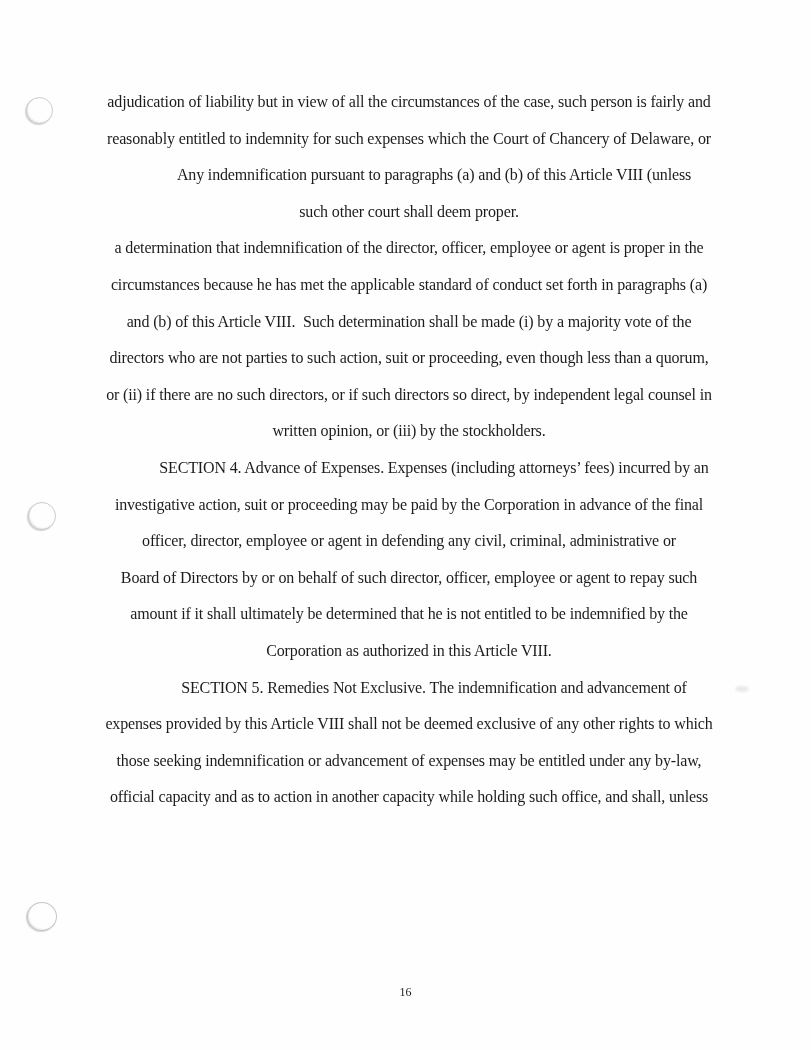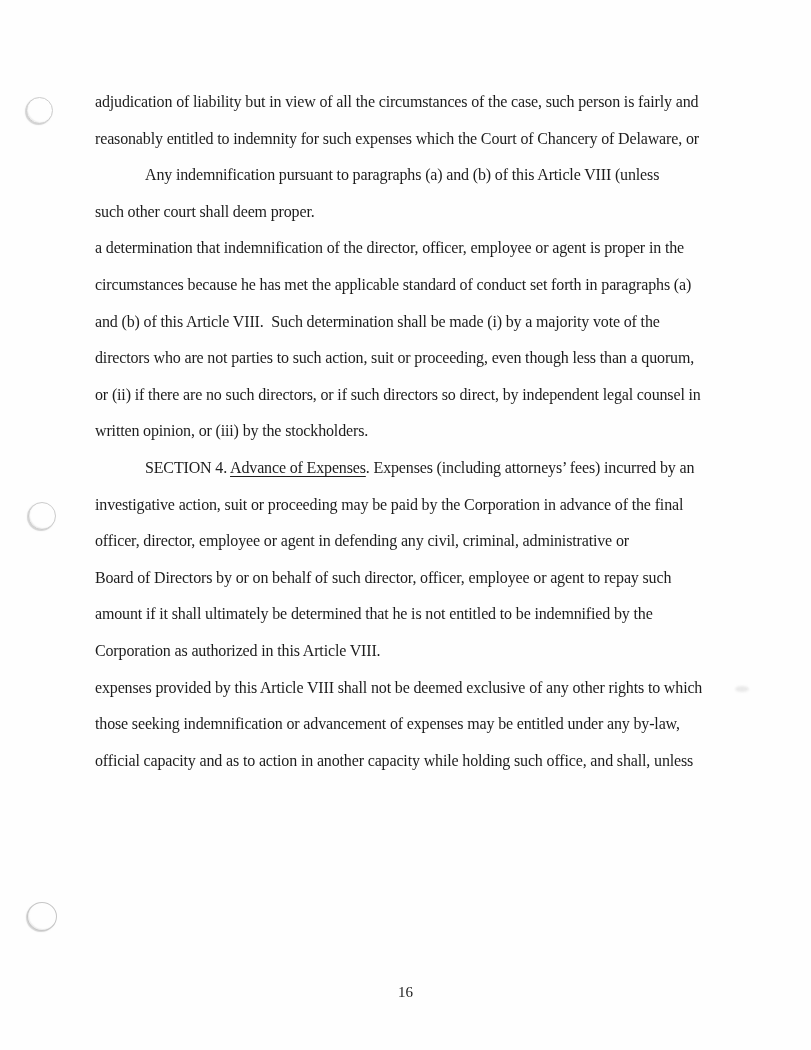--- a/index.html
+++ b/index.html
@@ -41,35 +41,35 @@
     left: 95px;
     top: 84px;
     width: 628px;
   }
   .line {
     height: 36.6px;
     line-height: 36.6px;
     font-size: 16px;
     letter-spacing: -0.15px;
     white-space: nowrap;
+    text-align: center;
   }
   .line.indent {
     padding-left: 50px;
   }
   .u {
-    text-decoration: underline;
     text-underline-offset: 3px;
   }
   .page-number {
     position: absolute;
     left: 0;
     top: 979px;
     width: 811px;
     text-align: center;
-    font-size: 15px;
+    font-size: 12px;
     line-height: 26px;
   }
 </style>
 </head>
 <body>
 
 <div class="page">
 
   <div class="punch-hole hole-1"></div>
   <div class="punch-hole hole-2"></div>
@@ -86,20 +86,21 @@
       <div class="line"><span>and (b) of this Article VIII.&nbsp; Such determination shall be made (i) by a majority vote of the</span></div>
       <div class="line"><span>directors who are not parties to such action, suit or proceeding, even though less than a quorum,</span></div>
       <div class="line"><span>or (ii) if there are no such directors, or if such directors so direct, by independent legal counsel in</span></div>
       <div class="line"><span>written opinion, or (iii) by the stockholders.</span></div>
       <div class="line indent"><span>SECTION 4. </span><span class="u">Advance of Expenses</span><span>. Expenses (including attorneys’ fees) incurred by an</span></div>
       <div class="line"><span>investigative action, suit or proceeding may be paid by the Corporation in advance of the final</span></div>
       <div class="line"><span>officer, director, employee or agent in defending any civil, criminal, administrative or</span></div>
       <div class="line"><span>Board of Directors by or on behalf of such director, officer, employee or agent to repay such</span></div>
       <div class="line"><span>amount if it shall ultimately be determined that he is not entitled to be indemnified by the</span></div>
       <div class="line"><span>Corporation as authorized in this Article VIII.</span></div>
+      <div class="line indent"><span>SECTION 5. </span><span class="u">Remedies Not Exclusive</span><span>. The indemnification and advancement of</span></div>
       <div class="line"><span>expenses provided by this Article VIII shall not be deemed exclusive of any other rights to which</span></div>
       <div class="line"><span>those seeking indemnification or advancement of expenses may be entitled under any by-law,</span></div>
       <div class="line"><span>official capacity and as to action in another capacity while holding such office, and shall, unless</span></div>
     </div>
 
   <div class="page-number">16</div>
 
 </div>
 
 </body></html>

